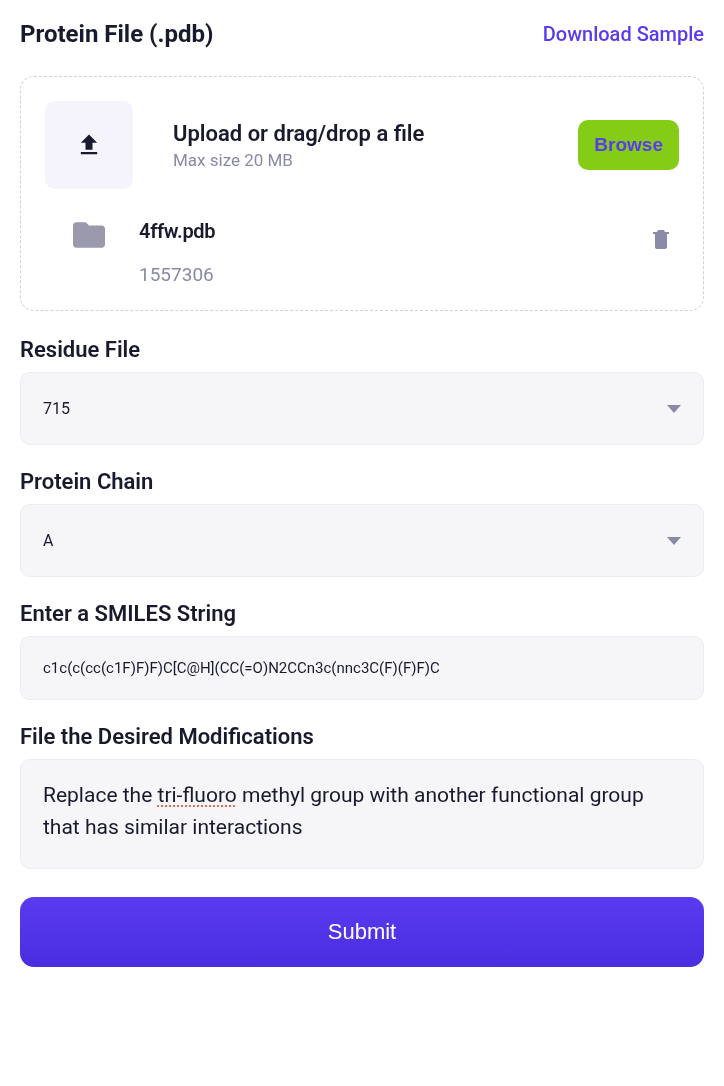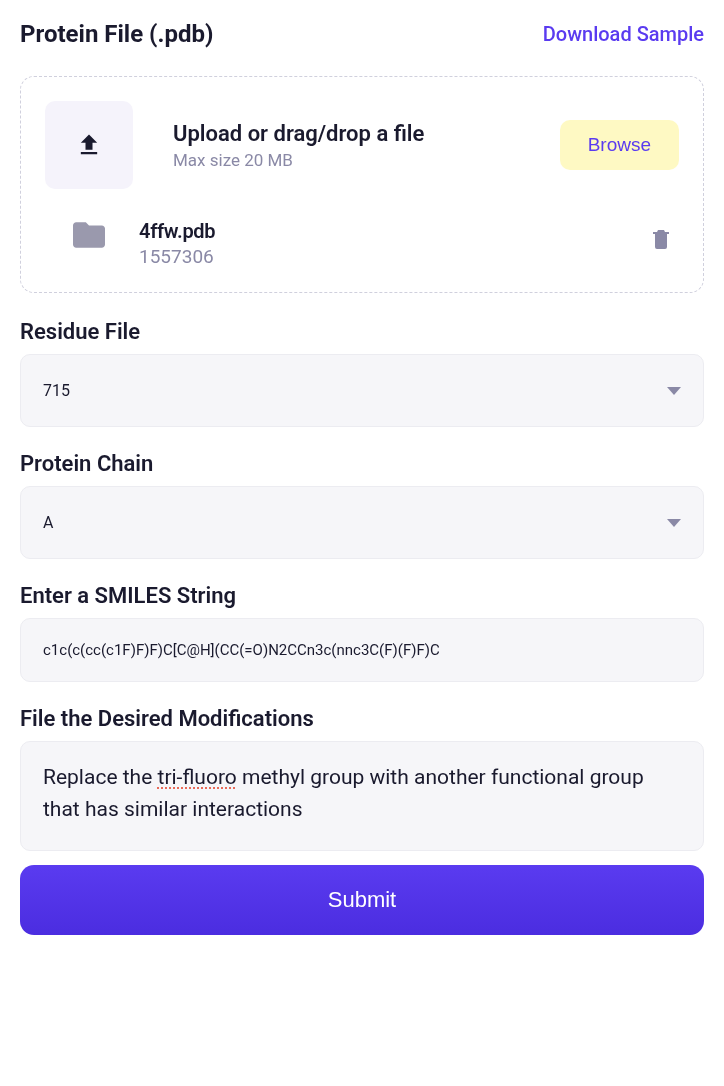--- a/index.html
+++ b/index.html
@@ -55,27 +55,27 @@
     font-size: 22px;
     font-weight: 600;
     color: #1a1a2e;
     margin-bottom: 4px;
   }
   .upload-sub {
     font-size: 17px;
     color: #8a89a6;
   }
   .browse-btn {
-    background: #fef9c3;
+    background: #84cc16;
     color: #5a3bf0;
     border: none;
-    padding: 14px 28px;
+    padding: 14px 16px;
     border-radius: 10px;
     font-size: 19px;
-    font-weight: 400;
+    font-weight: 700;
     cursor: pointer;
   }
   .file-row {
     display: flex;
     align-items: flex-start;
     gap: 18px;
     margin-top: 30px;
     padding-left: 12px;
   }
   .folder-icon-box {
@@ -87,21 +87,21 @@
   .file-info { flex: 1; }
   .file-name {
     font-size: 20px;
     font-weight: 600;
     color: #1a1a2e;
     letter-spacing: -0.3px;
   }
   .file-size {
     font-size: 19px;
     color: #8a89a6;
-    margin-top: 2px;
+    margin-top: 20px;
   }
   .trash-btn {
     background: none;
     border: none;
     cursor: pointer;
     padding: 6px;
   }
   .field-label {
     font-size: 22px;
     font-weight: 600;
@@ -143,21 +143,21 @@
     text-overflow: clip;
   }
   .textarea {
     width: 100%;
     background: #f6f6f9;
     border: 1px solid #ececf1;
     border-radius: 10px;
     padding: 20px 22px;
     font-size: 21px;
     color: #1a1a2e;
-    margin-bottom: 14px;
+    margin-bottom: 28px;
     font-family: inherit;
     line-height: 1.5;
     resize: none;
     min-height: 110px;
   }
   .spellcheck {
     text-decoration: underline dotted #e86b5a;
     text-decoration-thickness: 2px;
     text-underline-offset: 3px;
   }

